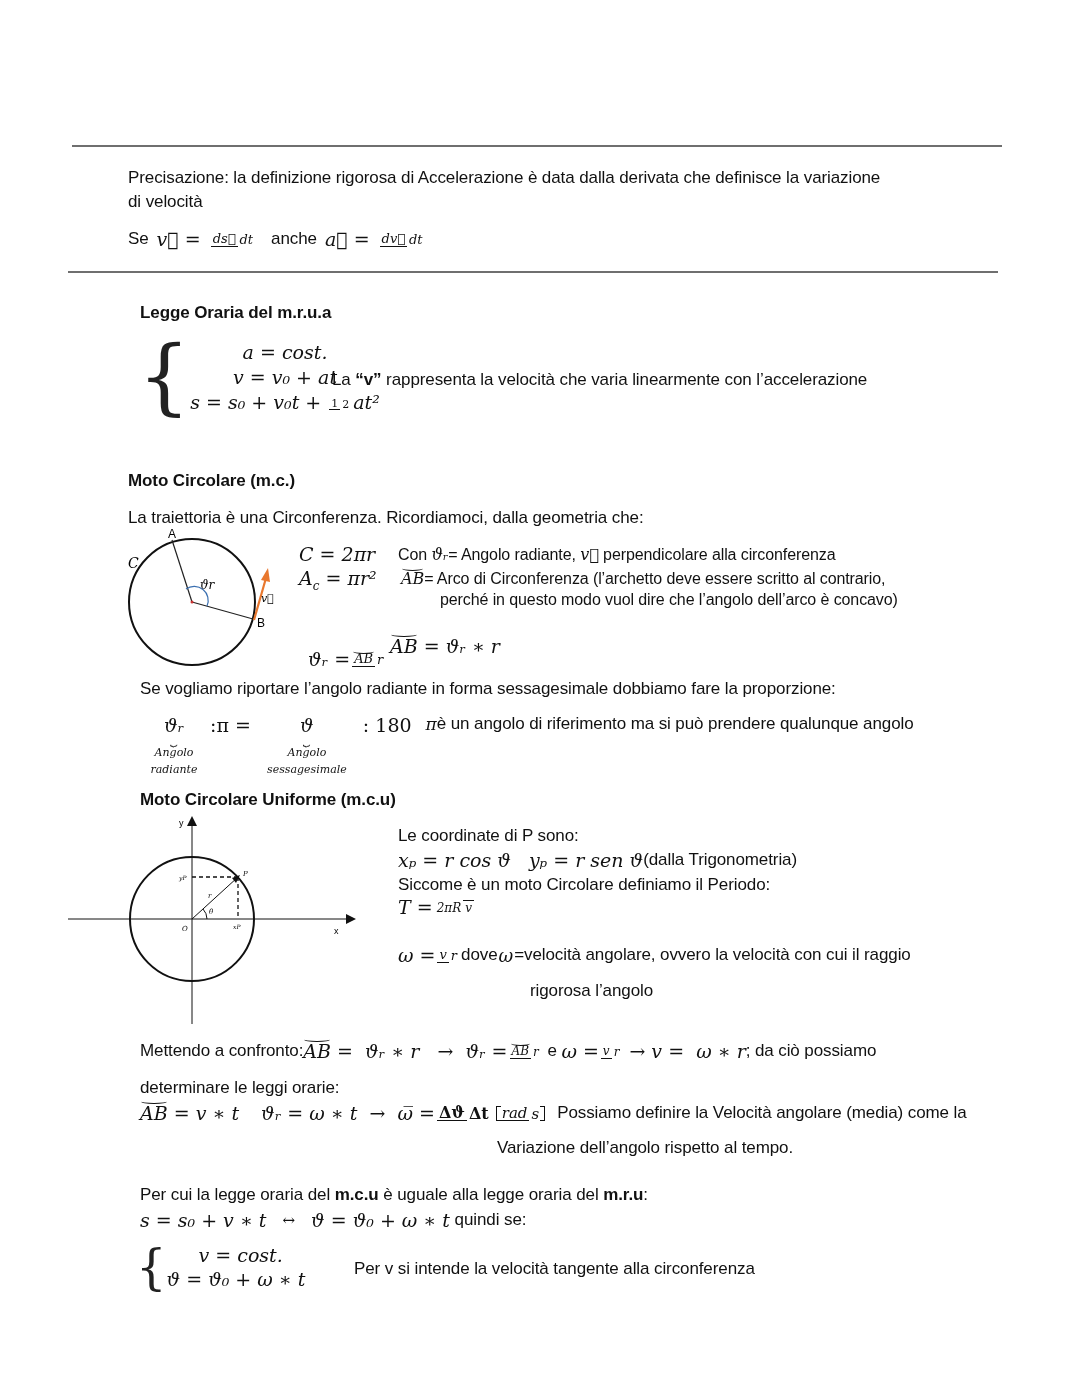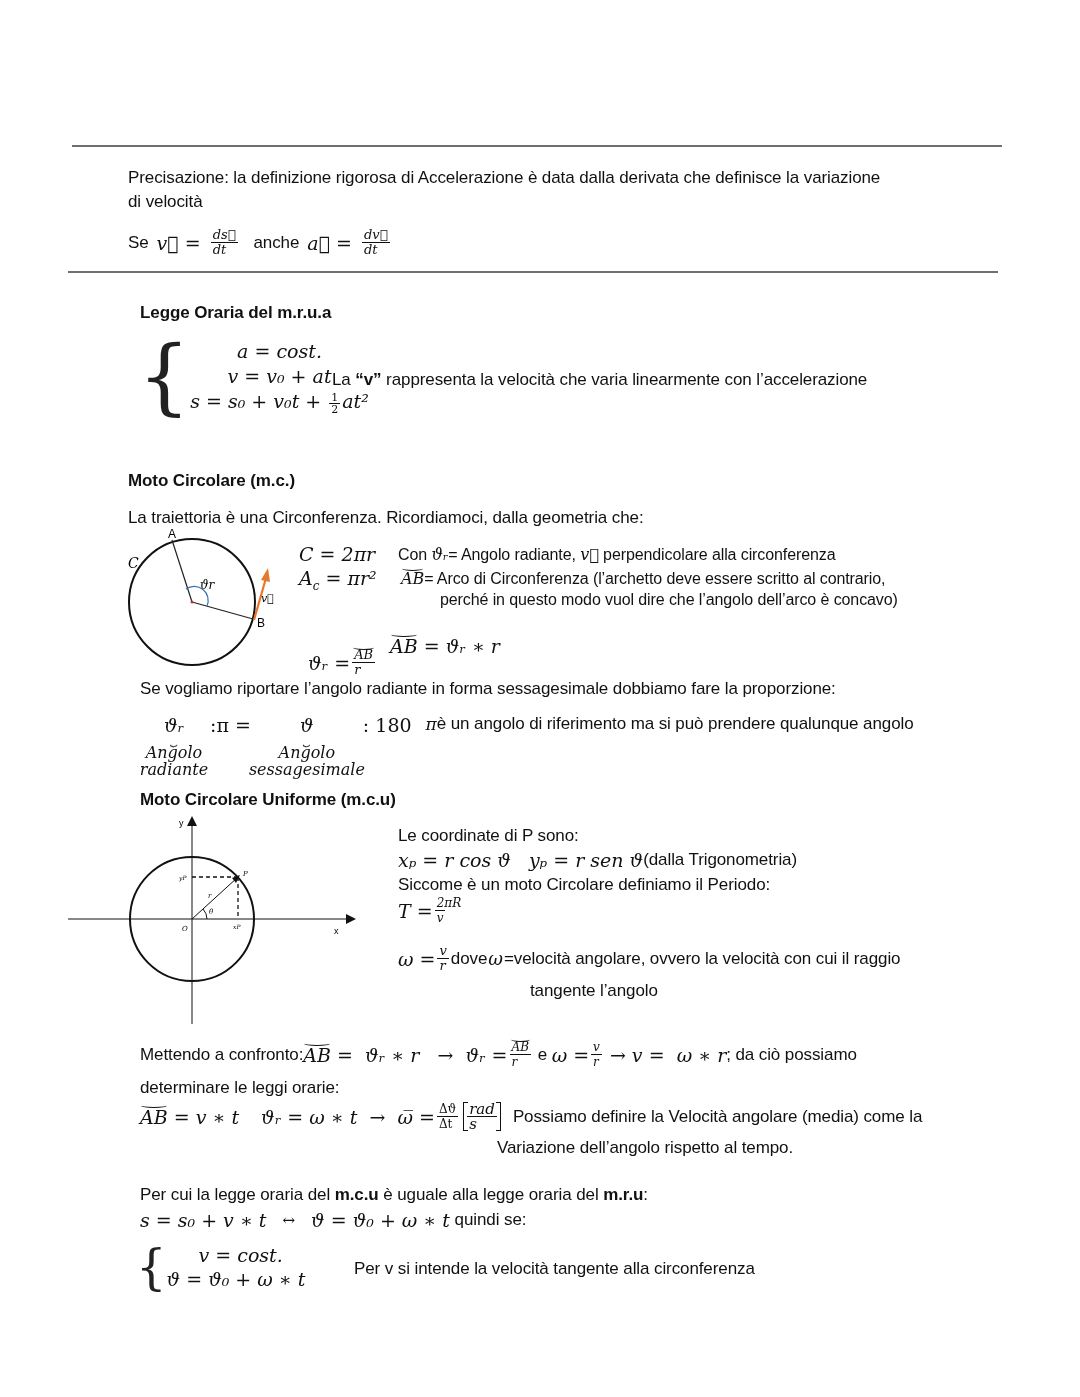--- a/index.html
+++ b/index.html
@@ -3,31 +3,31 @@
 <meta charset="utf-8">
 <style>
   html, body { margin: 0; padding: 0; background: #ffffff; }
   body { width: 1080px; height: 1397px; position: relative; overflow: hidden;
          font-family: "Liberation Sans", "DejaVu Sans", sans-serif; color: #111; }
   .abs { position: absolute; white-space: nowrap; }
   .txt { font-size: 17px; letter-spacing: -0.1px; }
   .bold { font-weight: bold; }
   .math { font-family: "DejaVu Serif", "Liberation Serif", serif; font-style: italic; font-size: 19px; }
   .hr { position: absolute; height: 2px; background: #6f6f6f; }
-  .frac { display: inline-flex; flex-direction: column; align-items: flex-start; vertical-align: middle;
+  .frac { display: inline-flex; flex-direction: row; align-items: flex-end; vertical-align: middle;
           font-size: 13px; line-height: 14px; margin: 0 2px; }
   .frac .num { border-bottom: 1px solid #111; padding: 0 2px; }
   .frac .den { padding: 0 2px; }
   sub, sup { font-size: 12px; }
   .arc { position: relative; display: inline-block; }
   .arc::before { content: ""; position: absolute; left: 1px; right: 1px; top: -3px; height: 4px;
                  border-bottom: 1px solid #111; border-radius: 0 0 50% 50%; }
   .brace-col { display: inline-flex; flex-direction: column; align-items: center; vertical-align: top; }
   .brace-col .under { font-size: 12px; line-height: 8px; }
-  .brace-col .lbl { font-size: 16px; line-height: 17px; }
+  .brace-col .lbl { font-size: 11px; line-height: 17px; }
   .sys { display: flex; align-items: center; }
   .sys .brace { font-family: "DejaVu Serif", serif; font-style: normal; font-weight: 200; color: #222; }
   .sys .lines { display: flex; flex-direction: column; }
   .bracket { display: inline-flex; align-items: center; vertical-align: middle; border-left: 1.5px solid #111;
              border-right: 1.5px solid #111; padding: 0 3px; margin-left: 3px; position: relative; }
   .bracket::before, .bracket::after { content: ""; position: absolute; top: 0; bottom: 0; width: 4px;
              border-top: 1.5px solid #111; border-bottom: 1.5px solid #111; }
   .bracket::before { left: 0; } .bracket::after { right: 0; }
 </style>
 </head>
@@ -168,21 +168,21 @@
 <div class="abs" style="left:398px;top:944px;display:flex;align-items:center;">
   <span class="math">ω =</span>
   <span class="frac math" style="font-size:13px;">
       <span class="num">v</span>
       <span class="den">r</span>
     </span>
   <span class="txt"> dove </span>
     <span class="math" style="font-size:18px;margin:0 1px;">ω</span>
     <span class="txt">=velocità angolare, ovvero la velocità con cui il raggio</span>
 </div>
-<div class="abs txt" style="left:530px;top:981px;">tangente l’angolo</div>
+<div class="abs txt" style="left:530px;top:981px;">rigorosa l’angolo</div>
 
 <div class="abs" style="left:140px;top:1040px;display:flex;align-items:center;">
   <span class="txt">Mettendo a confronto: </span>
   <span class="math arc">AB</span>
   <span class="math" style="white-space:pre;"> =  ϑᵣ ∗ r   →  ϑᵣ =</span>
   <span class="frac math" style="font-size:12px;">
       <span class="num arc">AB</span>
       <span class="den">r</span>
     </span>
   <span class="txt" style="white-space:pre;"> e </span>
@@ -193,21 +193,21 @@
     </span>
   <span class="math" style="white-space:pre;"> → v =  ω ∗ r</span>
   <span class="txt">; da ciò possiamo</span>
 </div>
 <div class="abs txt" style="left:140px;top:1078px;">determinare le leggi orarie:</div>
 
 <div class="abs" style="left:140px;top:1102px;display:flex;align-items:center;">
   <span class="math arc">AB</span>
   <span class="math" style="white-space:pre;"> = v ∗ t</span>
   <span class="math" style="margin-left:22px;white-space:pre;">ϑᵣ = ω ∗ t  →  ω̅ =</span>
-  <span class="frac" style="font-size:12px;font-family:'DejaVu Serif',serif;">
+  <span class="frac" style="font-size:16px;font-family:'DejaVu Serif',serif;font-weight:bold;">
       <span class="num">Δϑ</span>
       <span class="den">Δt</span>
     </span>
   <span class="bracket math">
       <span class="frac" style="font-size:15px;margin:0;">
         <span class="num">rad</span>
         <span class="den">s</span>
       </span>
     </span>
   <span class="txt" style="margin-left:12px;">Possiamo definire la Velocità angolare (media) come la</span>

